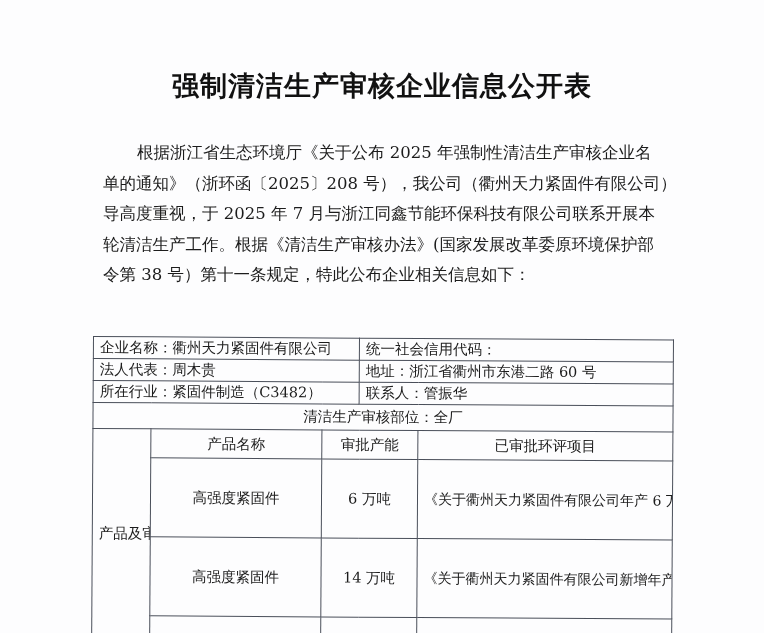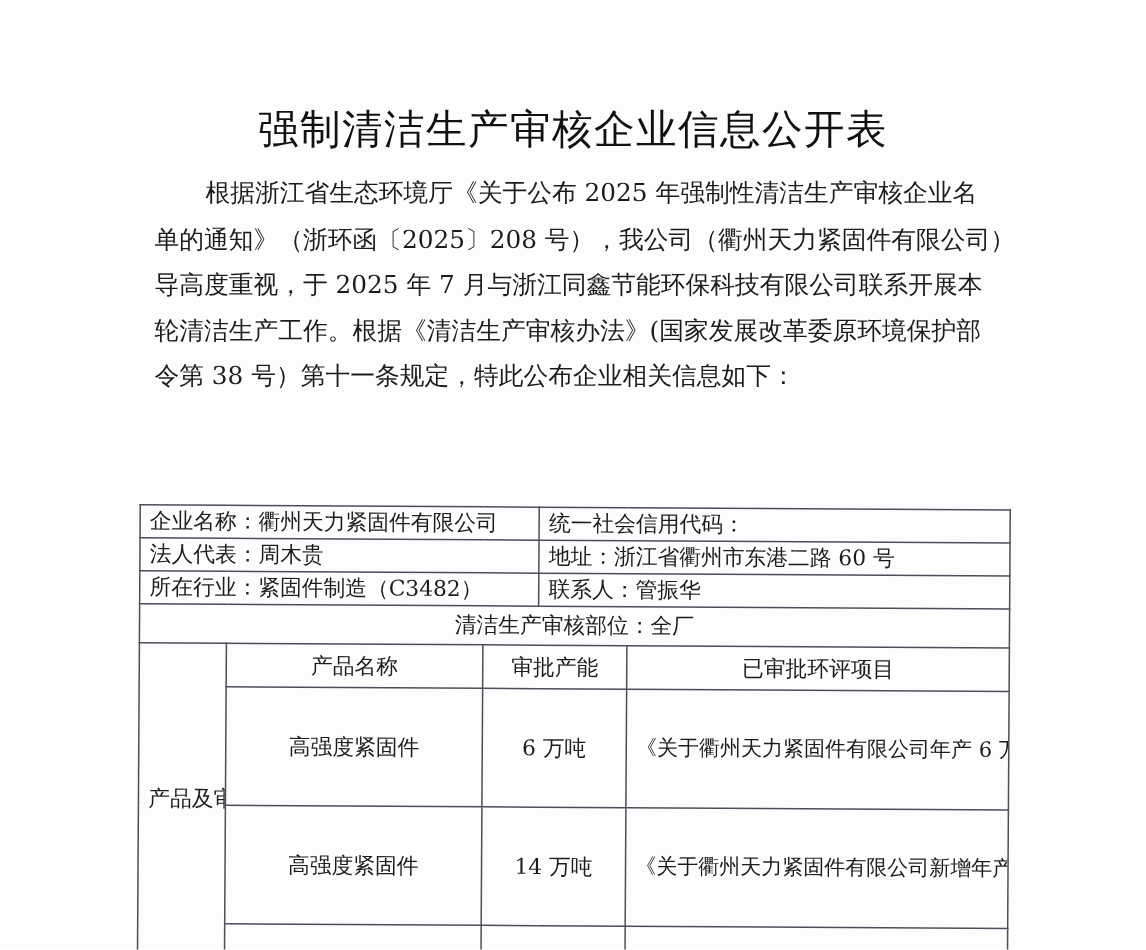--- a/index.html
+++ b/index.html
@@ -21,41 +21,41 @@
     width: 764px; height: 633px;
     background: #fdfdfe;
   }
   .title {
     position: absolute;
     top: 68px;
     left: 0;
     width: 764px;
     text-align: center;
     font-family: "DejaVu Sans", "Liberation Sans", sans-serif;
-    font-weight: normal;
+    font-weight: bold;
     font-size: 27px;
     letter-spacing: 1px;
     color: #111;
   }
   .intro {
     position: absolute;
     left: 103px;
     top: 114px;
     width: 530px;
     font-size: 16.5px;
     line-height: 30.5px;
     color: #1c1c1c;
   }
   .intro .line {
     display: block;
     white-space: nowrap;
     text-align: justify;
     text-align-last: justify;
   }
-  .intro .line.first { padding-left: 34px; }
+  .intro .line.first { padding-left: 34px; margin-top: 24px; }
   .intro .line.last { text-align-last: left; }
 
   table.info {
     position: absolute;
     left: 93px;
     top: 336px;
     width: 580px;
     border-collapse: collapse;
     table-layout: fixed;
     font-size: 14.5px;

